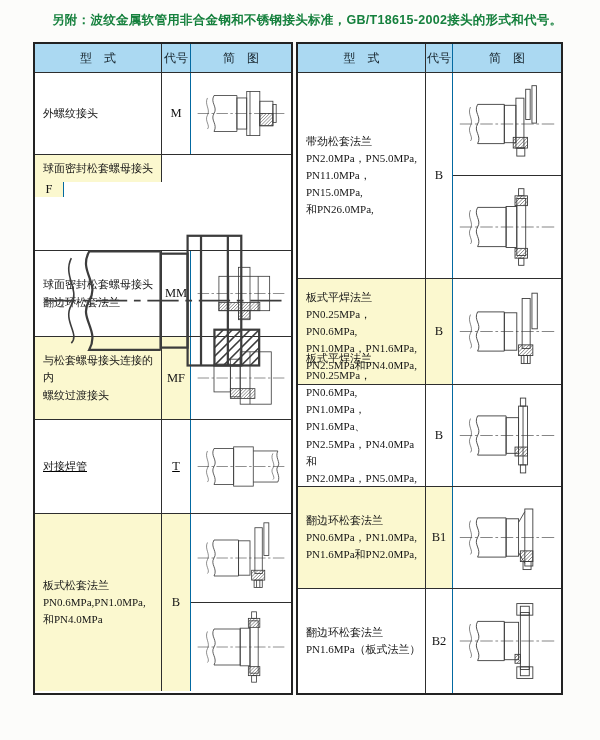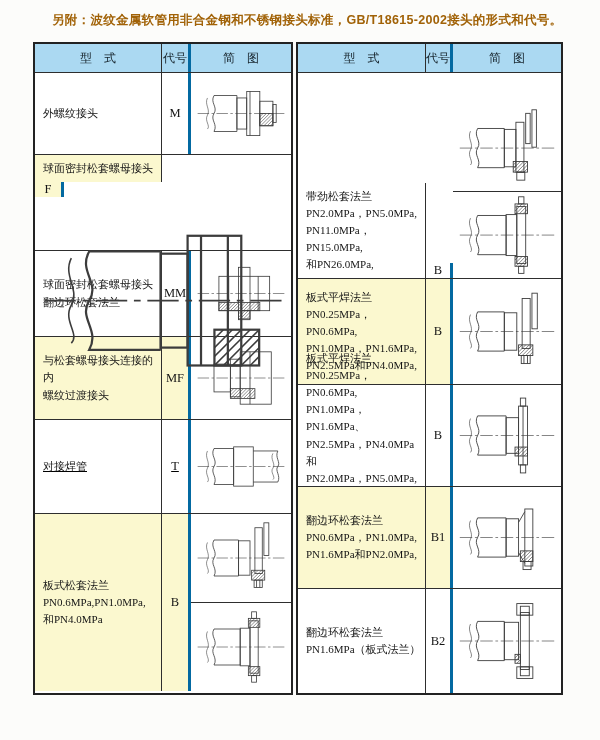--- a/index.html
+++ b/index.html
@@ -1,30 +1,30 @@
 <!DOCTYPE html>
 <html style="--header-bg: #abd9f2; --highlight-bg: #fbf8cf;"><head>
 <meta charset="utf-8">
 <style>
   html,body{margin:0;padding:0;}
   .page{position:relative;width:600px;height:740px;background:#fcfcfa;overflow:hidden;
         font-family:"Liberation Sans", sans-serif;}
   .title{position:absolute;left:52px;top:12px;font-size:12.5px;font-weight:bold;
-         color:#a16207;letter-spacing:.3px;white-space:nowrap;}
+         color:#15803d;letter-spacing:.3px;white-space:nowrap;}
   .tables{position:absolute;left:33px;top:42px;display:flex;gap:3px;}
   .tbl{border:2px solid #222;background:#fff;display:flex;flex-direction:column;box-sizing:border-box;}
   .tbl.left{width:260px;}
   .tbl.right{width:267px;}
   .row{display:flex;box-sizing:border-box;}
   .row + .row{border-top:1px solid #2e2e2e;}
   .hrow{height:28px;background:var(--header-bg,#abd9f2);}
   .hcell{display:flex;align-items:center;justify-content:center;font-size:12px;
          color:#16242c;box-sizing:border-box;}
   .c-type{box-sizing:border-box;border-right:1px solid #2e2e2e;}
-  .c-code{box-sizing:border-box;border-right:3px solid #0369a1;}
+  .c-code{box-sizing:border-box;border-right:1px solid #0369a1;}
   .c-diag{box-sizing:border-box;flex:1;display:flex;flex-direction:column;background:#fff;}
   .left .c-type{width:127px;}  .left .c-code{width:29px;}
   .right .c-type{width:128px;} .right .c-code{width:27px;}
   .tcell{display:flex;flex-direction:column;justify-content:center;padding:5px 4px 5px 8px;
          font-family:"Liberation Serif", serif;font-size:11px;line-height:1.55;color:#151515;}
   .ccell{display:flex;align-items:center;justify-content:center;
          font-family:"Liberation Serif", serif;font-size:12.5px;color:#151515;}
   .hl{background:var(--highlight-bg,#fbf8cf);}
   .dcell{flex:1;position:relative;padding:3px 5px;box-sizing:border-box;}
   .dcell + .dcell{border-top:1px solid #2e2e2e;}
@@ -297,21 +297,21 @@
             </div>
           </div>
         </div>
       </div>
     <div class="tbl right" id="right-table">
         <div class="row hrow">
           <div class="hcell c-type" style="background: rgb(171, 217, 242);">型　式</div>
           <div class="hcell c-code" style="background: rgb(171, 217, 242);">代号</div>
           <div class="hcell c-diag" style="background: rgb(171, 217, 242);">简　图</div>
         </div>
-        <div class="row" style="height: 206px; align-items: flex-end;">
+        <div class="row" style="height: 206px;">
           <div class="tcell c-type">
             <div>带劲松套法兰</div>
             <div>PN2.0MPa，PN5.0MPa,</div>
             <div>PN11.0MPa，PN15.0MPa,</div>
             <div>和PN26.0MPa,</div>
           </div>
           <div class="ccell c-code">B</div>
           <div class="c-diag">
             <div class="dcell">
               <svg viewBox="0 0 110 90" preserveAspectRatio="xMidYMid meet">

